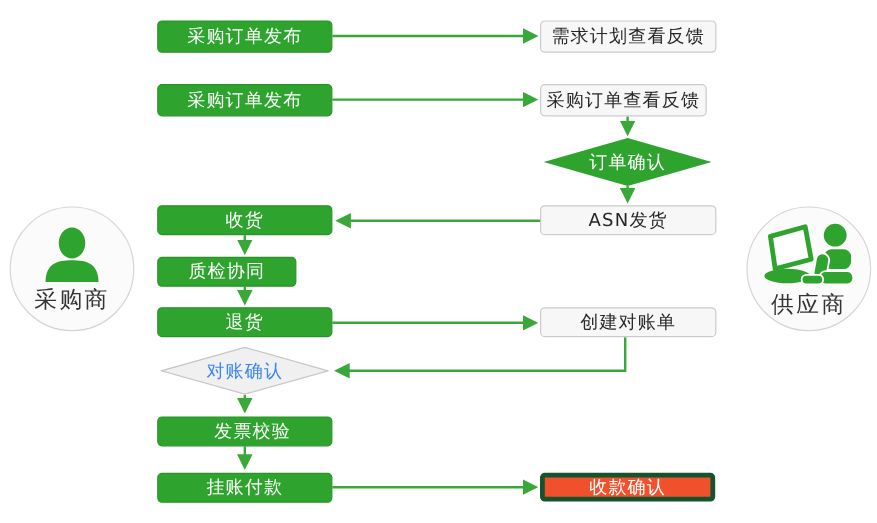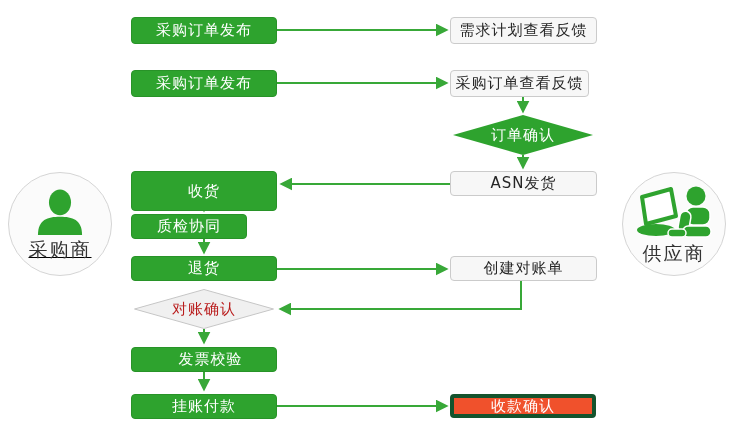--- a/index.html
+++ b/index.html
@@ -54,21 +54,21 @@
     position: absolute;
     left: 0; top: 0; right: 0; bottom: 0;
     display: flex;
     align-items: center;
     justify-content: center;
     font-size: 15px;
     letter-spacing: 1px;
     white-space: nowrap;
   }
   .diamond.green-d .lbl { color: #ffffff; }
-  .diamond.gray-d .lbl { color: #b91c1c; }
+  .diamond.gray-d .lbl { color: #3b82f6; }
   .actor {
     position: absolute;
     z-index: 2;
     width: 104px;
     height: 104px;
     border-radius: 50%;
     background: #FBFBFB;
     border: 1px solid #D5D5D5;
     box-sizing: border-box;
     display: flex;
@@ -105,21 +105,21 @@
       <path d="M204,196 L204,210" marker-end="url(#ah)"></path>
       <path d="M204,239 L204,252" marker-end="url(#ah)"></path>
       <path d="M277,269 L446,269" marker-end="url(#ah)"></path>
       <path d="M521,281 L521,309 L281,309" marker-end="url(#ah)"></path>
       <path d="M204,329 L204,342" marker-end="url(#ah)"></path>
       <path d="M204,372 L204,389" marker-end="url(#ah)"></path>
       <path d="M277,406 L446,406" marker-end="url(#ah)"></path>
     </g>
   </svg>
 
-  <div class="actor" style="left:8px; top:172px;text-decoration:underline;">
+  <div class="actor" style="left:8px; top:172px;">
     <span class="icon">
       <svg width="48" height="46" viewBox="0 0 50 48">
         <ellipse cx="25" cy="14" rx="11.5" ry="13.5" fill="#2EA32E"></ellipse>
         <path d="M2,48 C2,32 12,29 25,29 C38,29 48,32 48,48 Z" fill="#2EA32E"></path>
       </svg>
     </span>
     <span class="name">采购商</span>
   </div>
 
   <div class="actor" style="left:622px; top:172px;">
@@ -136,21 +136,21 @@
     </span>
     <span class="name">供应商</span>
   </div>
 
   <div class="box green" style="left:131px; top:17px; width:146px; height:27px;">
     <span>采购订单发布</span>
   </div>
   <div class="box green" style="left:131px; top:70px; width:146px; height:27px;">
     <span>采购订单发布</span>
   </div>
-  <div class="box green" style="left:131px; top:171px; width:146px; height:40px;text-align:center;">
+  <div class="box green" style="left:131px; top:171px; width:146px; height:25px;text-align:center;">
     <span>收货</span>
   </div>
   <div class="box green" style="left:131px; top:214px; width:116px; height:25px;">
     <span>质检协同</span>
   </div>
   <div class="box green" style="left:131px; top:256px; width:146px; height:25px;">
     <span>退货</span>
   </div>
   <div class="box green" style="left:131px; top:347px; width:146px; height:25px;padding-left:13px;">
     <span>发票校验</span>

